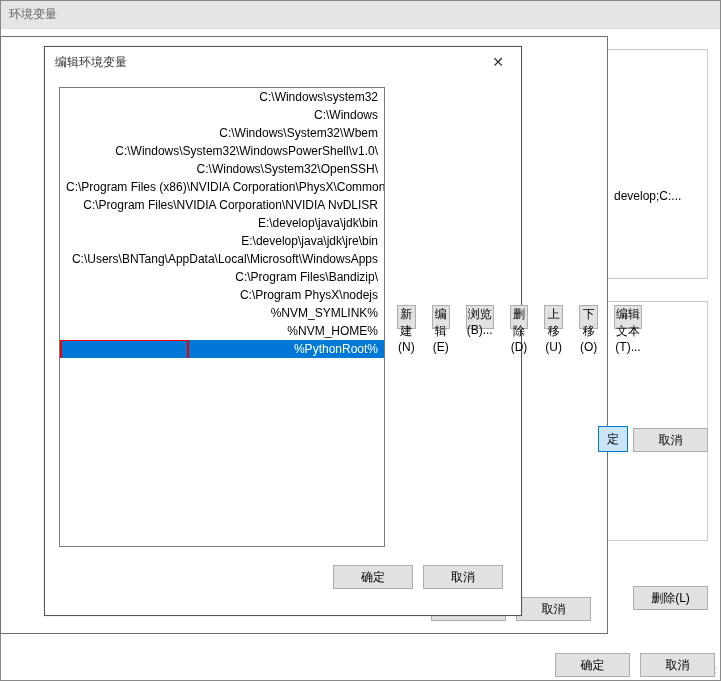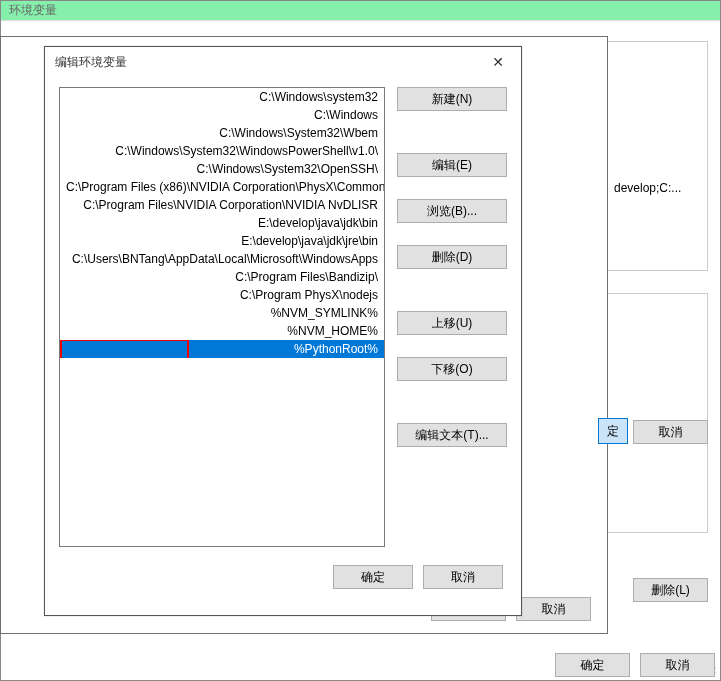--- a/index.html
+++ b/index.html
@@ -1,40 +1,40 @@
 <!DOCTYPE html>
 <html><head>
   <meta charset="utf-8">
   <style>
     * { margin: 0; padding: 0; box-sizing: border-box; font-family: "Microsoft YaHei", "Segoe UI", sans-serif; font-size: 12px; }
     body { background: #fff; width: 721px; height: 681px; overflow: hidden; position: relative; }
     
     
     .outer-window { position: absolute; inset: 0; background: #fff; border: 1px solid #888; }
-    .outer-titlebar { height: 20px; background: #86efac; border-bottom: 1px solid #ddd; display: flex; align-items: center; padding: 0 8px; color: #666; }
+    .outer-titlebar { height: 28px; background: #e5e5e5; border-bottom: 1px solid #ddd; display: flex; align-items: center; padding: 0 8px; color: #666; }
     .outer-body { padding: 12px; position: relative; height: calc(100% - 28px); }
     .outer-group { border: 1px solid #ccc; margin-top: 8px; padding: 12px 8px 8px 8px; position: relative; }
     .outer-group-label { position: absolute; top: -8px; left: 6px; background: #fff; padding: 0 4px; color: #333; }
     .outer-btn { min-width: 75px; height: 24px; border: 1px solid #adadad; background: #e1e1e1; cursor: pointer; }
     
     
     .mid-dialog { position: absolute; left: 0; top: 36px; width: 608px; height: 598px; background: #fff; border: 1px solid #707070; z-index: 5; }
     .mid-btn { min-width: 75px; height: 24px; border: 1px solid #adadad; background: #e1e1e1; cursor: pointer; }
     
     
     .edit-dialog { position: absolute; left: 44px; top: 46px; width: 478px; height: 570px; background: #fff; border: 1px solid #555; z-index: 20; box-shadow: 0 0 0 1px rgba(0,0,0,.05); }
     .edit-titlebar { height: 30px; display: flex; align-items: center; justify-content: space-between; padding: 0 8px 0 10px; color: #333; }
     .edit-close { width: 30px; height: 20px; display: flex; align-items: center; justify-content: center; cursor: pointer; font-size: 14px; }
     .edit-body { display: flex; padding: 10px 14px; gap: 12px; }
     .edit-list { flex: 1; border: 1px solid #7a7a7a; height: 460px; background: #fff; overflow: hidden; }
     .edit-list-item { padding: 2px 6px; white-space: nowrap; overflow: hidden; text-align: right; }
     .edit-list-item.selected { background: #0078d7; color: #fff; }
     .edit-list-item.highlighted { position: relative; }
     .edit-list-item.highlighted::after { content: ""; position: absolute; left: 0; top: -1px; width: 125px; height: 22px; border: 2px solid #e00; pointer-events: none; }
-    .edit-buttons { width: 110px; display: flex; flex-direction: column; gap: 8px; }
+    .edit-buttons { width: 110px; display: flex; flex-direction: row; gap: 8px; align-items: center; }
     .edit-btn { height: 24px; border: 1px solid #adadad; background: #e1e1e1; cursor: pointer; }
     .edit-spacer { height: 26px; }
     .edit-footer { display: flex; justify-content: flex-end; gap: 10px; padding: 8px 18px 12px; }
     .edit-footer .edit-btn { width: 80px; }
     
     .bottom-area { position: absolute; bottom: 4px; right: 6px; display: flex; gap: 10px; color: #888; z-index: 1; }
     .bottom-btn { min-width: 75px; height: 24px; border: 1px solid #adadad; background: #e1e1e1; cursor: pointer; }
     .watermark { position: absolute; bottom: 2px; right: 4px; color: #bbb; font-size: 11px; z-index: 0; }
     .blue-ok { position: absolute; right: 92px; bottom: 228px; width: 30px; height: 26px; border: 1px solid #0078d7; background: #cce4f7; z-index: 6; display: flex; align-items: center; justify-content: center; }
     .col-var { width: 24px; }

